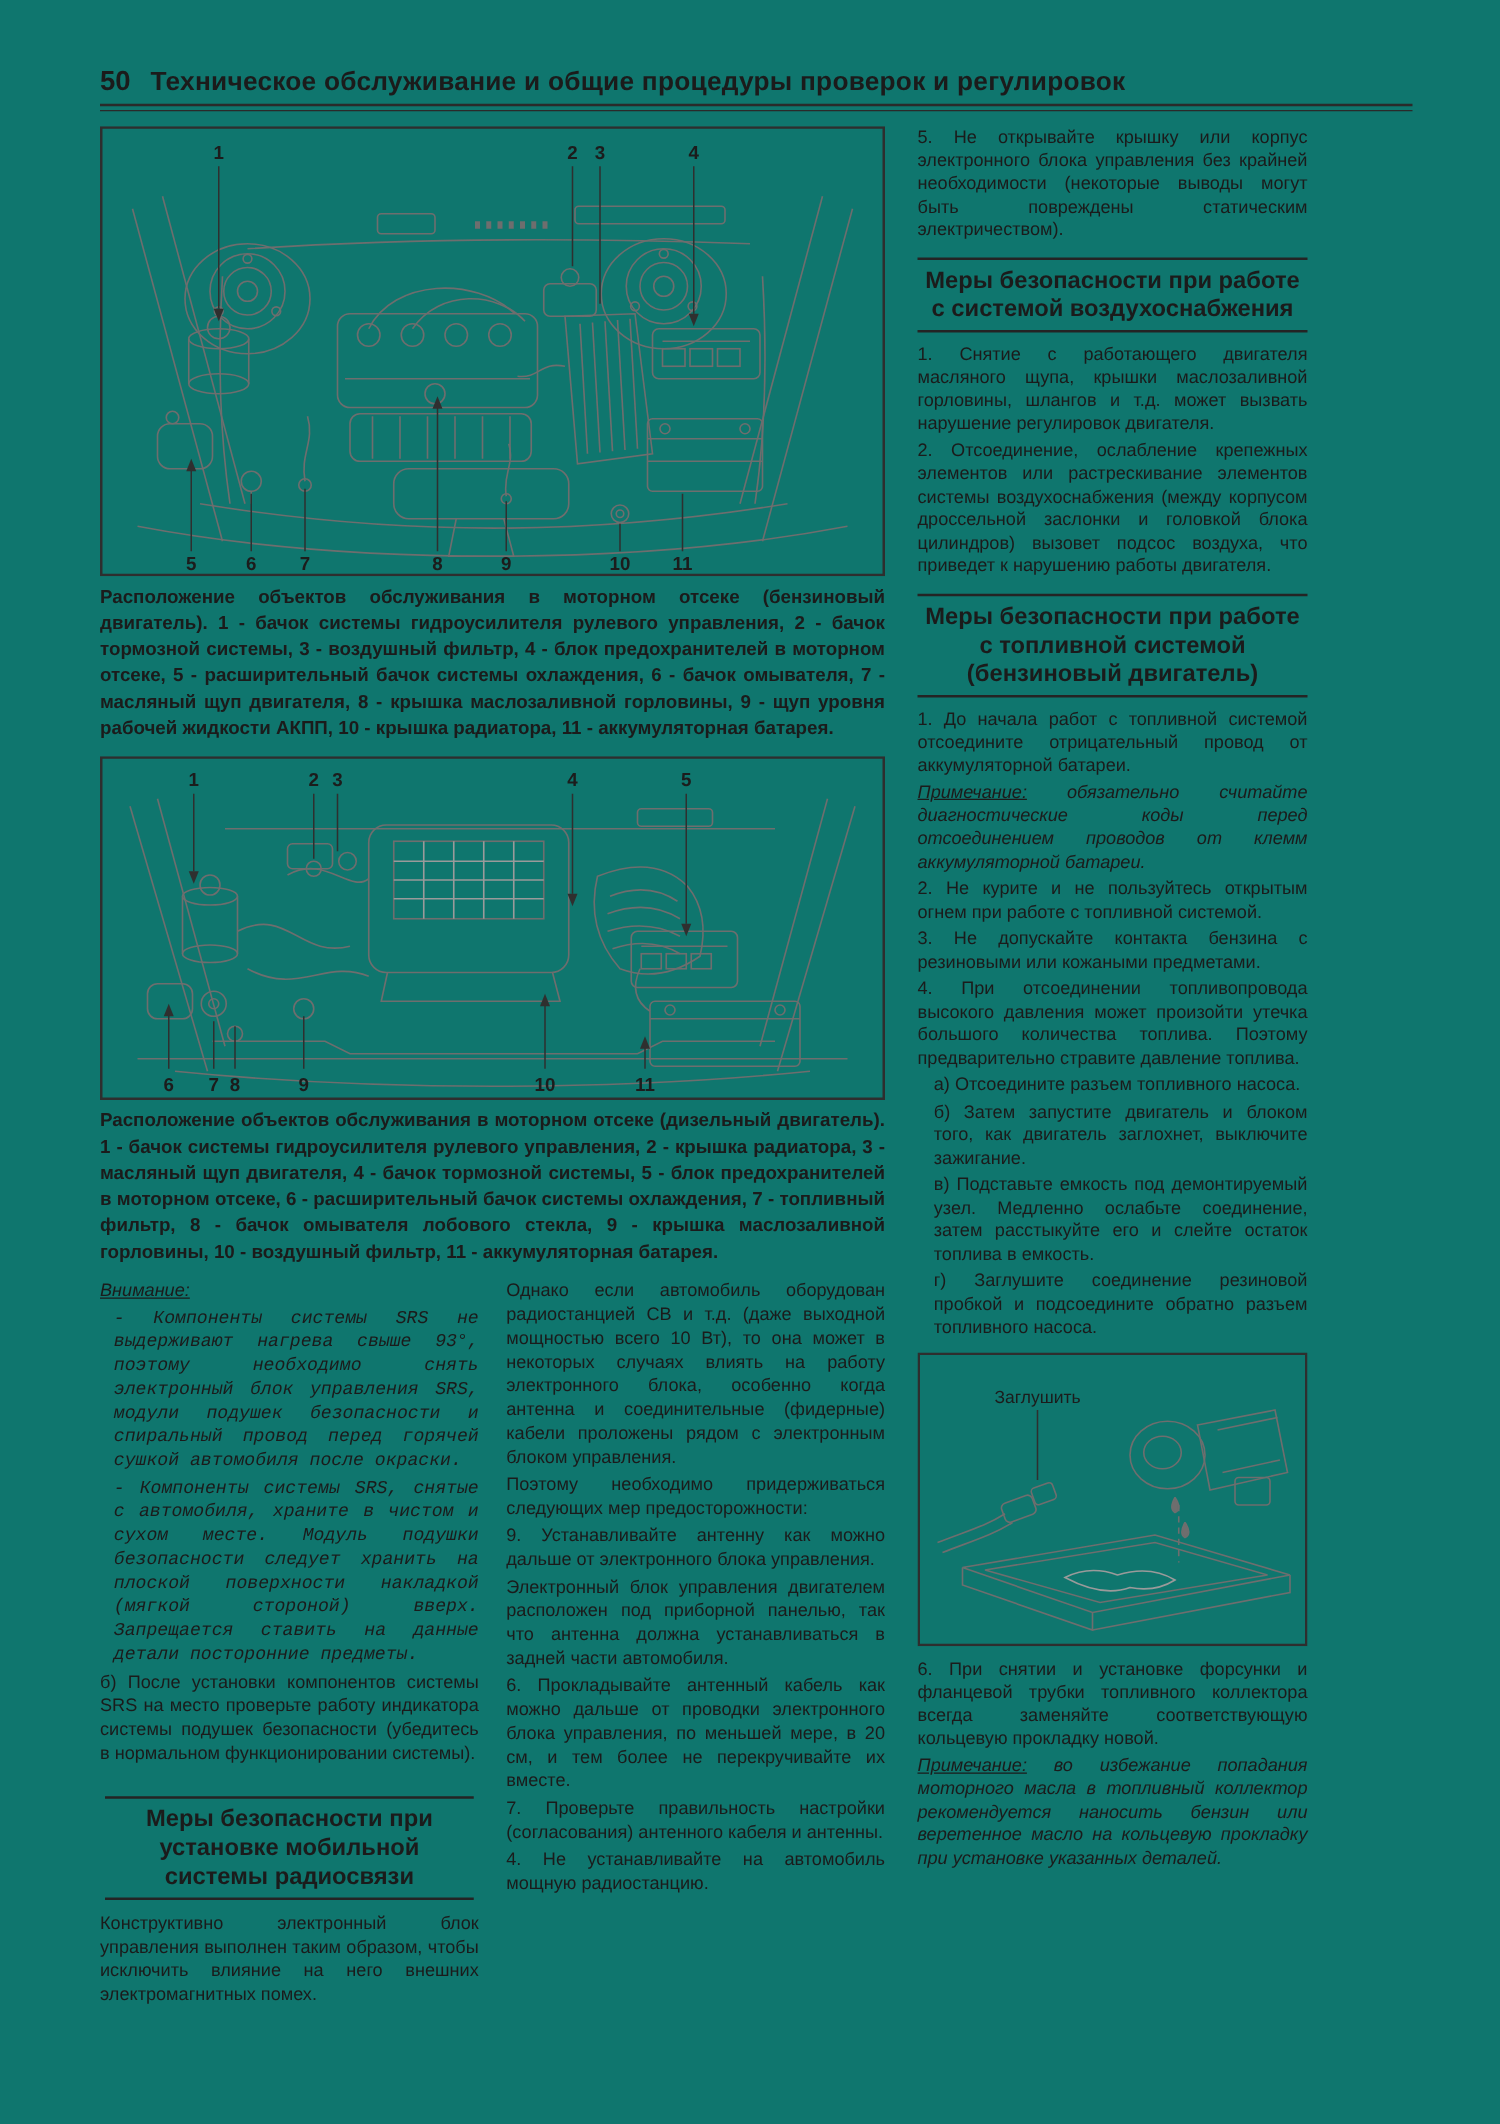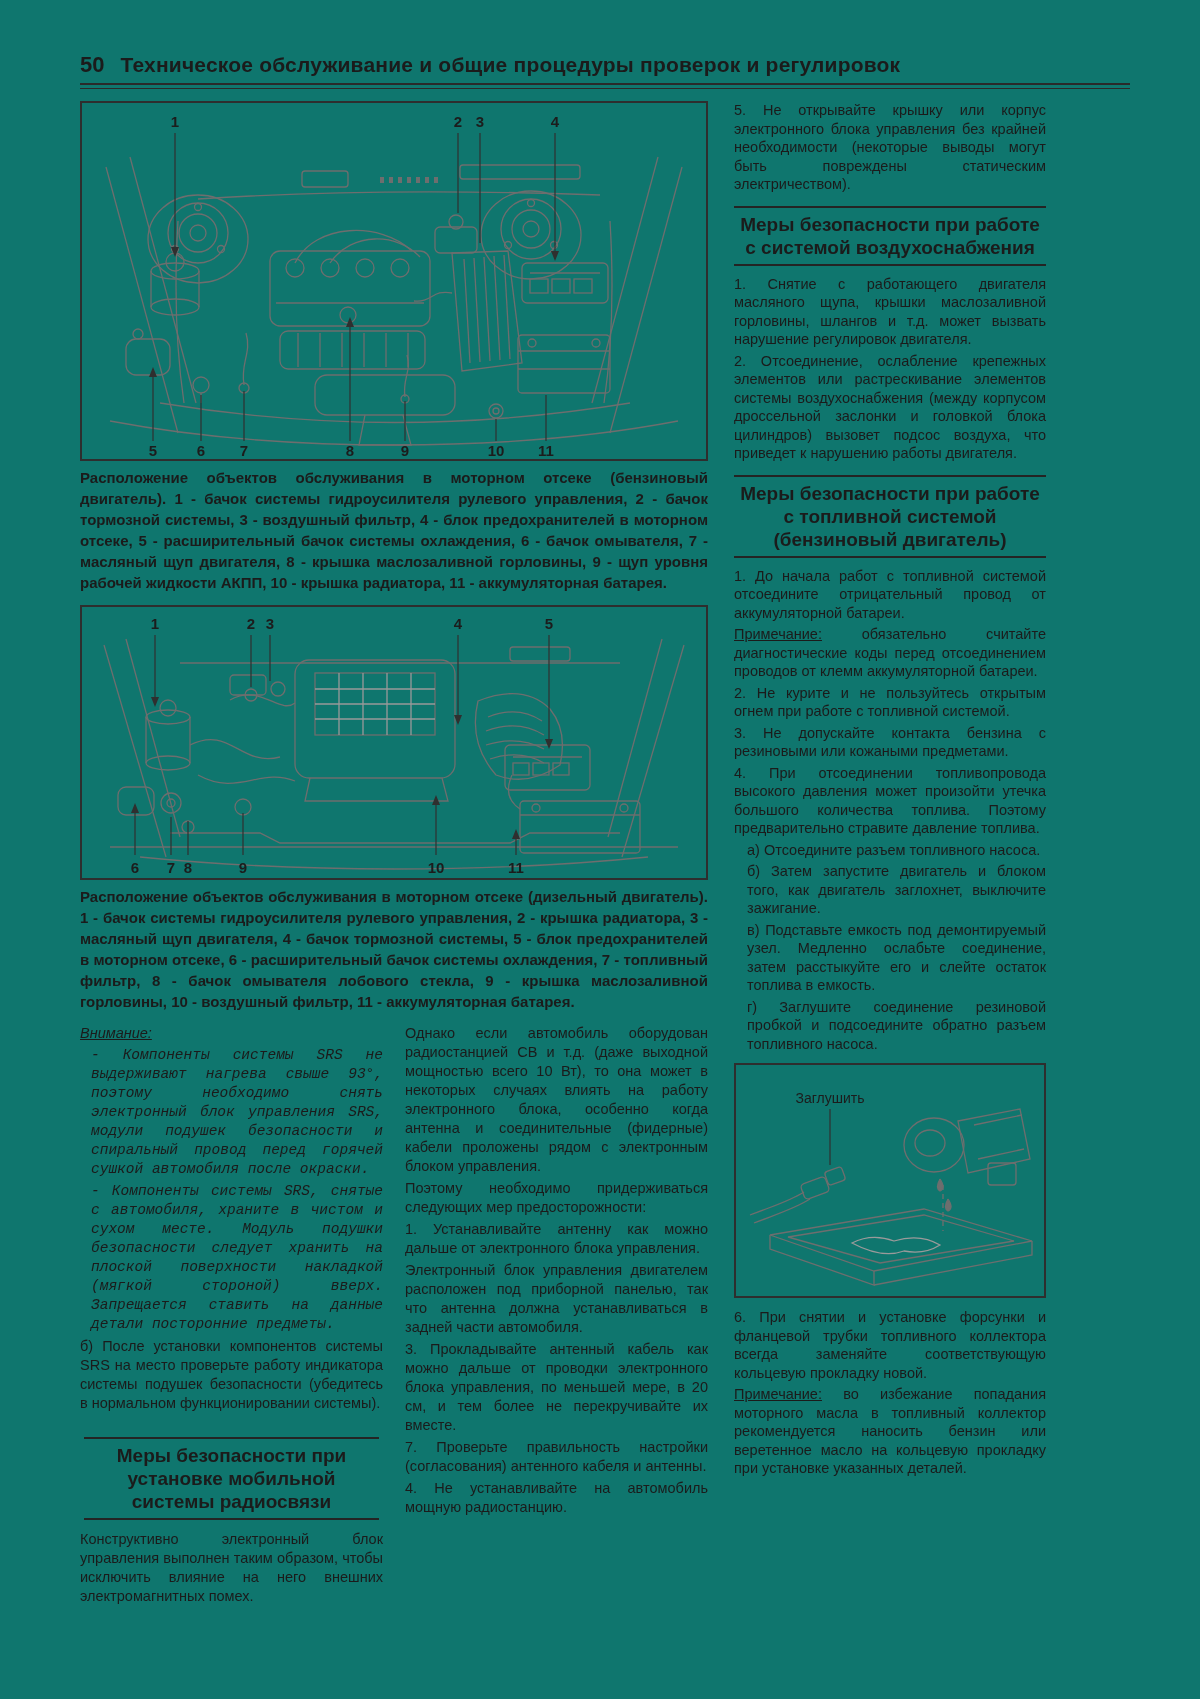--- a/index.html
+++ b/index.html
@@ -22,21 +22,21 @@
   .figbox{margin:0 0 6px 0;line-height:0;}
   .caption{font-size:15px;font-weight:700;line-height:21px;text-align:justify;margin:3px 0 12px;}
   
   .subcols{display:flex;gap:22px;font-size:14.5px;line-height:19px;text-align:justify;margin-top:6px;}
   .subcol{flex:1;min-width:0;}
   .subcol p, .col-right p{margin:0 0 3px;}
   .it{font-style:italic;font-family:Liberation Mono, monospace;}
   .hang{padding-left:11px;}
   .note-head{font-style:italic;text-decoration:underline;margin:4px 0 1px;}
   .sub{padding-left:13px;}
-  .note{}
+  .note{font-style:italic;}
   .note .lbl{text-decoration:underline;}
   
   .sect{border-top:2px solid #242424;border-bottom:2px solid #242424;text-align:center;
         padding:5px 2px;margin:24px 4px 10px;}
   .sect h2{font-size:19px;line-height:23px;margin:0;font-weight:700;}
   .col-right .sect{margin:12px 0 9px;}
   
   svg{display:block;}
   svg text{font-family:"Liberation Sans", sans-serif;font-size:15px;font-weight:700;
            fill:#1c1c1c;text-anchor:middle;}
@@ -307,23 +307,23 @@
           <p class="it hang">- Компоненты системы SRS, снятые с автомобиля, храните в чистом и сухом месте. Модуль подушки безопасности следует хранить на плоской поверхности накладкой (мягкой стороной) вверх. Запрещается ставить на данные детали посторонние предметы.</p>
           <p>б) После установки компонентов системы SRS на место проверьте работу индикатора системы подушек безопасности (убедитесь в нормальном функционировании системы).</p>
           <div class="sect">
             <h2>Меры безопасности при установке мобильной системы радиосвязи</h2>
           </div>
           <p>Конструктивно электронный блок управления выполнен таким образом, чтобы исключить влияние на него внешних электромагнитных помех.</p>
         </div>
         <div class="subcol">
           <p>Однако если автомобиль оборудован радиостанцией СВ и т.д. (даже выходной мощностью всего 10 Вт), то она может в некоторых случаях влиять на работу электронного блока, особенно когда антенна и соединительные (фидерные) кабели проложены рядом с электронным блоком управления.</p>
           <p>Поэтому необходимо придерживаться следующих мер предосторожности:</p>
-          <p>1. Устанавливайте антенну как можно дальше от электронного блока управления.</p>
+          <p>9. Устанавливайте антенну как можно дальше от электронного блока управления.</p>
           <p>Электронный блок управления двигателем расположен под приборной панелью, так что антенна должна устанавливаться в задней части автомобиля.</p>
-          <p>3. Прокладывайте антенный кабель как можно дальше от проводки электронного блока управления, по меньшей мере, в 20 см, и тем более не перекручивайте их вместе.</p>
+          <p>6. Прокладывайте антенный кабель как можно дальше от проводки электронного блока управления, по меньшей мере, в 20 см, и тем более не перекручивайте их вместе.</p>
           <p>7. Проверьте правильность настройки (согласования) антенного кабеля и антенны.</p>
           <p>4. Не устанавливайте на автомобиль мощную радиостанцию.</p>
         </div>
       </div>
     </div>
 
     <div class="col-right">
       <p>5. Не открывайте крышку или корпус электронного блока управления без крайней необходимости (некоторые выводы могут быть повреждены статическим электричеством).</p>
 
       <div class="sect">

